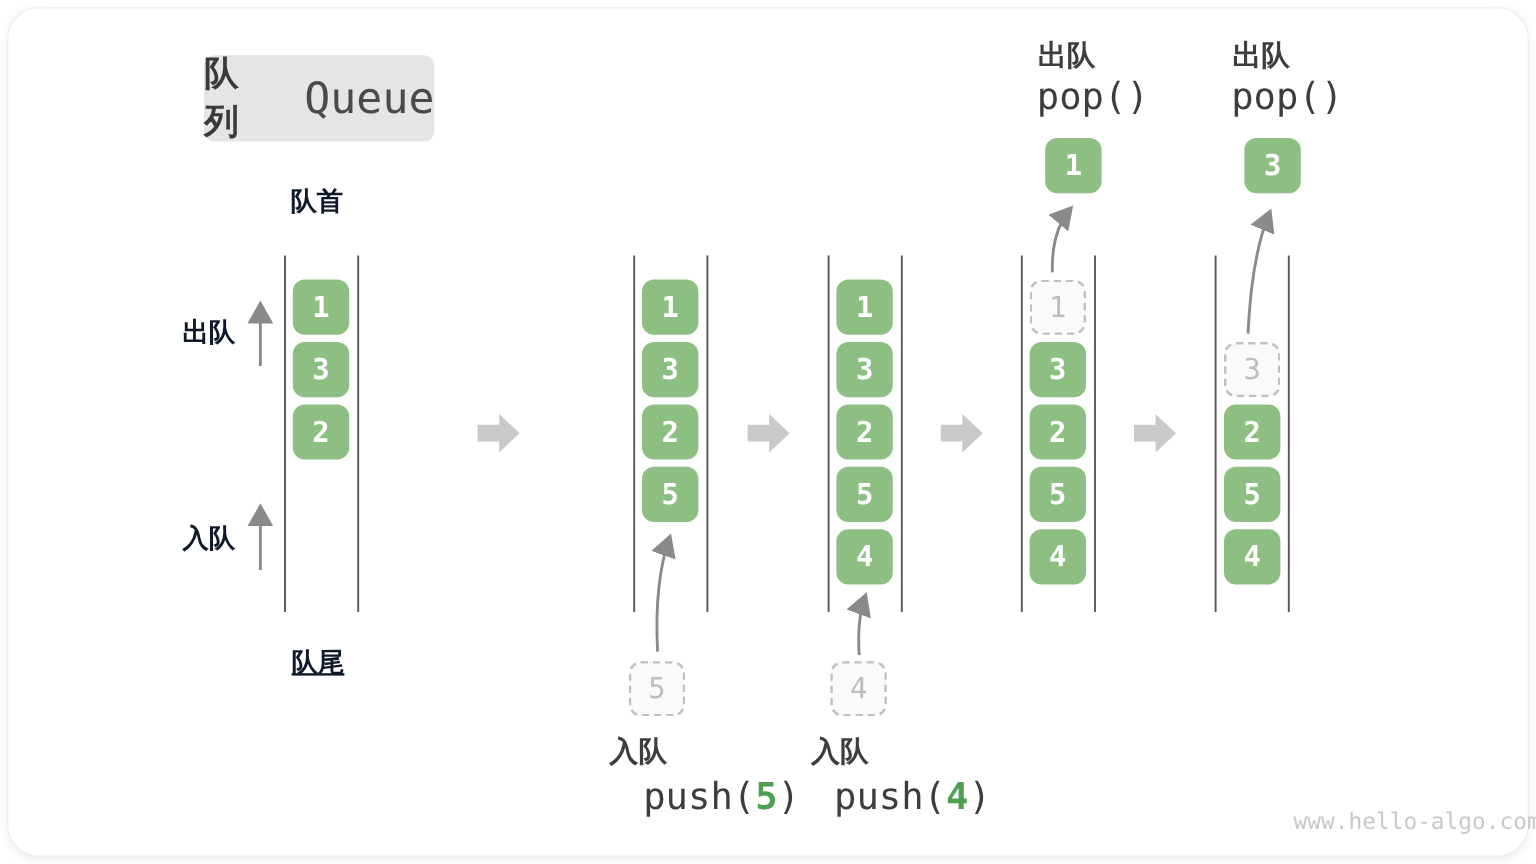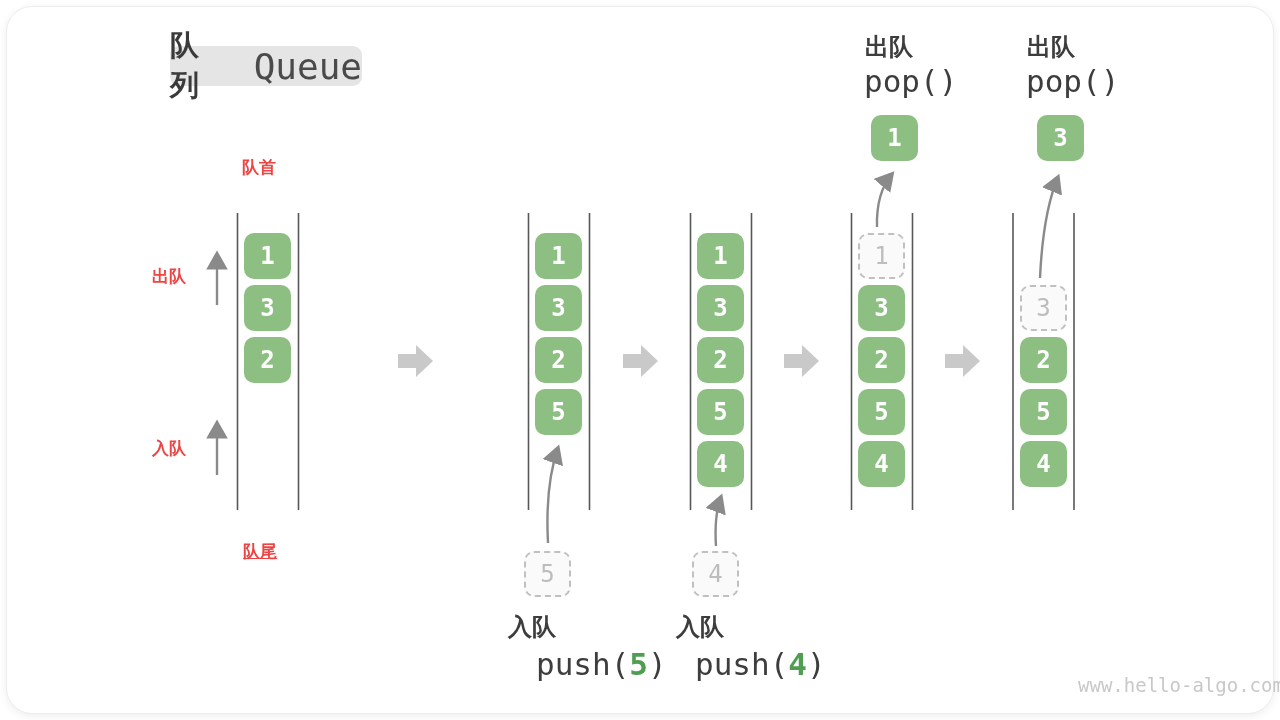--- a/index.html
+++ b/index.html
@@ -2,26 +2,26 @@
 <html style="--green: #8dbf83; --code-green: #4f9e52; --arrow-gray: #8a8a8a; --block-arrow-gray: #c9c9c9; --wall-gray: #57575a;"><head>
 <meta charset="utf-8">
 <style>
   html,body{margin:0;padding:0;background:#fff;}
   .stage{position:relative;width:1280px;height:720px;background:#fff;
          font-family:"Liberation Sans",sans-serif;overflow:hidden;}
   .card{position:absolute;left:6px;top:6px;width:1266px;height:706px;background:#fff;
         border:1px solid #ededed;border-radius:26px;box-shadow:0 2px 8px rgba(0,0,0,0.07);}
   .overlay{position:absolute;left:0;top:0;width:1280px;height:720px;pointer-events:none;}
 
-  .badge{position:absolute;left:170px;top:46px;width:192px;height:40px;background:#e5e5e5;
+  .badge{position:absolute;left:170px;top:46px;width:192px;height:72px;background:#e5e5e5;
          border-radius:9px;display:flex;align-items:center;justify-content:center;gap:26px;}
   .badge .zh{font-size:29px;font-weight:bold;color:#3a3a3a;}
   .badge .en{font-family:"DejaVu Sans Mono","Liberation Mono",monospace;font-size:36px;color:#4a4a4a;}
 
-  .zh-label{position:absolute;font-size:17px;font-weight:bold;color:#ef4444;line-height:24px;white-space:nowrap;}
+  .zh-label{position:absolute;font-size:22px;font-weight:bold;color:#0f172a;line-height:24px;white-space:nowrap;}
   .cap-zh{position:absolute;font-size:24px;font-weight:bold;color:#3d3d3d;line-height:30px;white-space:nowrap;}
   .code{position:absolute;font-family:"DejaVu Sans Mono","Liberation Mono",monospace;
         font-size:31px;color:#3d3d3d;line-height:31px;white-space:nowrap;}
   .code .arg{color:var(--code-green,#4f9e52);font-weight:bold;}
 
   .box{position:absolute;width:47px;height:46px;border-radius:10px;box-sizing:border-box;
        display:flex;align-items:center;justify-content:center;
        font-family:"DejaVu Sans Mono","Liberation Mono",monospace;font-size:24px;}
   .box.g{background:var(--green,#8dbf83);color:#ffffff;font-weight:bold;}
   .box.d{background:#fafafa;border:2px dashed #c0c0c0;color:#bdbdbd;font-weight:normal;}

